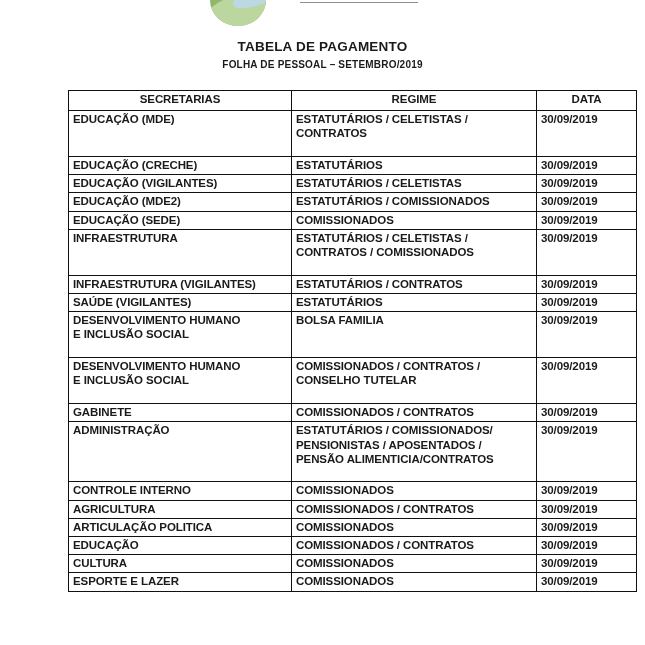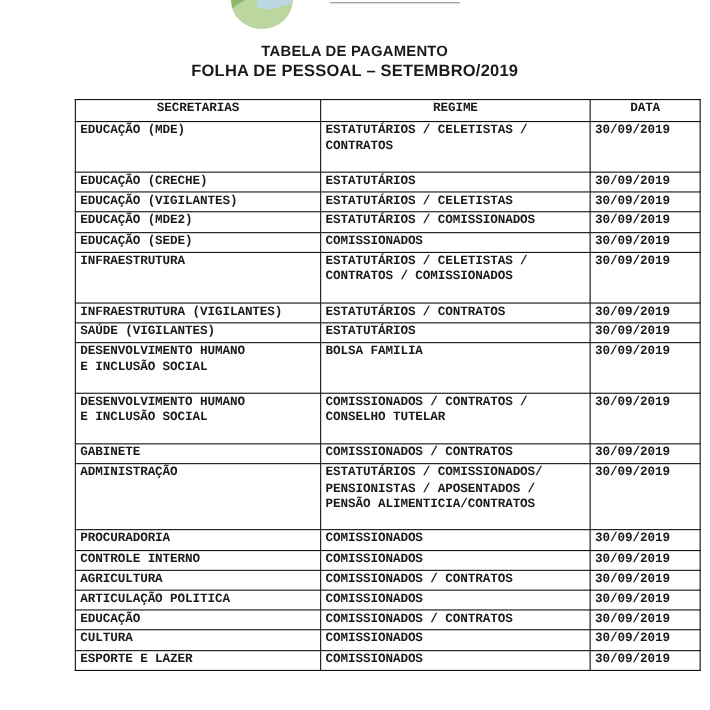--- a/index.html
+++ b/index.html
@@ -80,38 +80,37 @@
     text-align: center;
   }
   .doc-title {
     font-size: 13.5px;
     font-weight: bold;
     letter-spacing: 0.2px;
     line-height: 18px;
     margin: 0;
   }
   .doc-subtitle {
-    font-size: 15px;
+    font-size: 10px;
     font-weight: bold;
     letter-spacing: 0.2px;
     line-height: 18px;
     margin: 0;
   }
 
   
   .pay-table {
     position: absolute;
     left: 68px;
     top: 90px;
     width: 541px;
     border-collapse: collapse;
     table-layout: fixed;
     font-size: 11.5px;
     font-weight: bold;
-    font-family: Liberation Mono, monospace;
   }
   .pay-table th,
   .pay-table td {
     border: 1.4px solid #111111;
     padding: 1px 4px 2px 4px;
     vertical-align: top;
     line-height: 14.2px;
     letter-spacing: -0.1px;
   }
   .pay-table th {
@@ -305,31 +304,20 @@
             <span class="cell-line">ESTATUTÁRIOS / COMISSIONADOS/
 PENSIONISTAS / APOSENTADOS /
 PENSÃO ALIMENTICIA/CONTRATOS</span>
           </td>
           <td class="col-data">
             <span class="cell-line">30/09/2019</span>
           </td>
         </tr>
         <tr>
           <td class="col-secretaria">
-            <span class="cell-line">PROCURADORIA</span>
-          </td>
-          <td class="col-regime">
-            <span class="cell-line">COMISSIONADOS</span>
-          </td>
-          <td class="col-data">
-            <span class="cell-line">30/09/2019</span>
-          </td>
-        </tr>
-        <tr>
-          <td class="col-secretaria">
             <span class="cell-line">CONTROLE INTERNO</span>
           </td>
           <td class="col-regime">
             <span class="cell-line">COMISSIONADOS</span>
           </td>
           <td class="col-data">
             <span class="cell-line">30/09/2019</span>
           </td>
         </tr>
         <tr>

